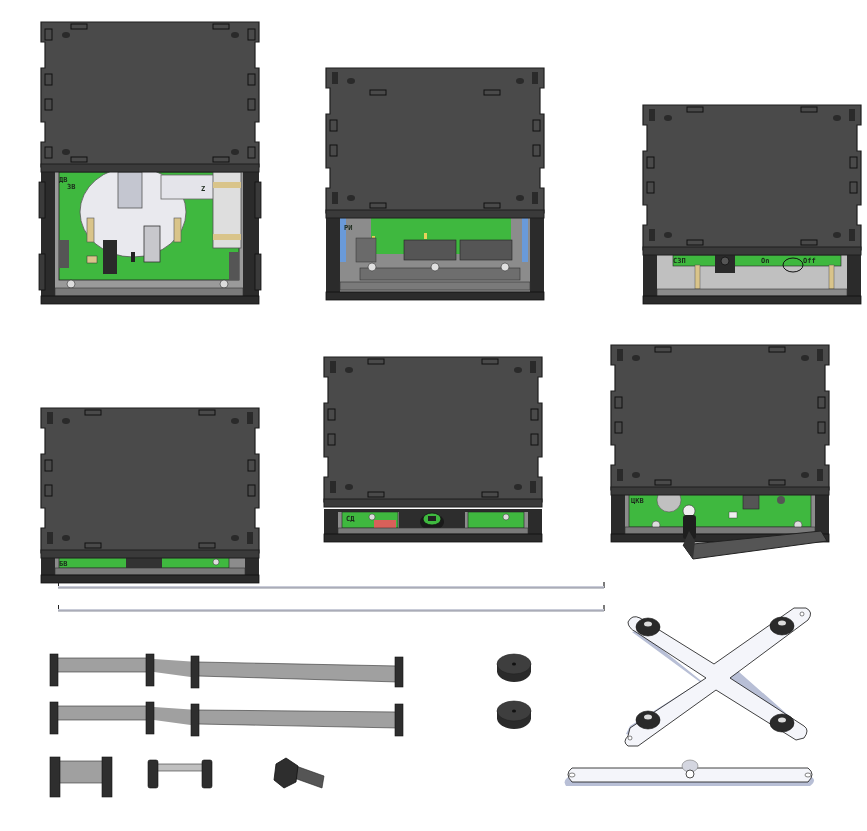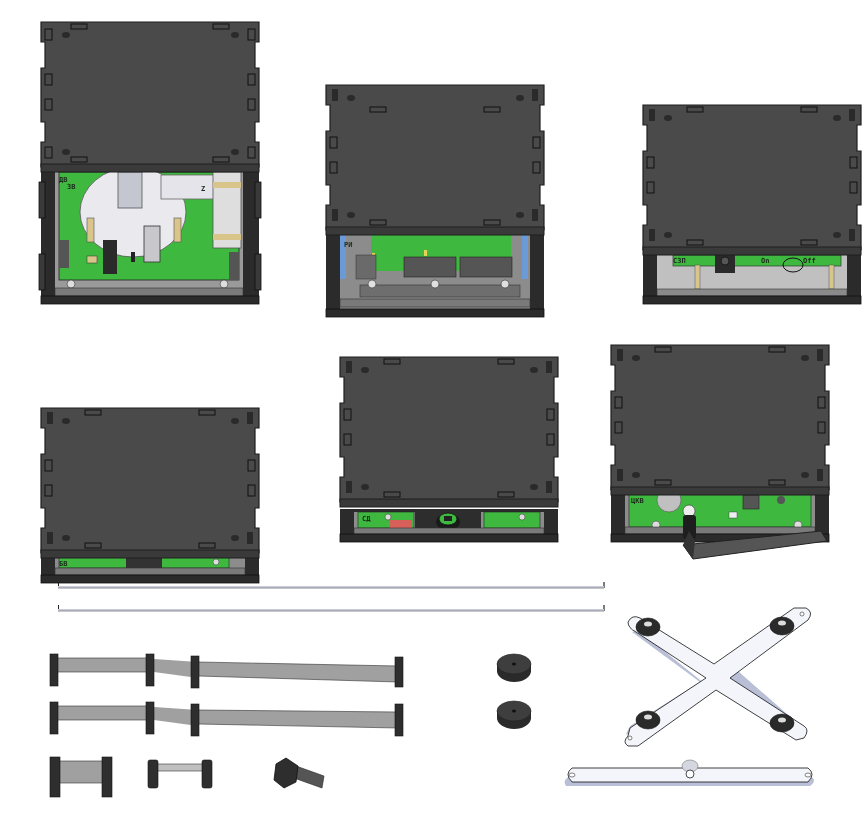--- a/index.html
+++ b/index.html
@@ -66,21 +66,21 @@
       <rect x="4" y="125" width="7" height="11" fill="none" stroke="#111" stroke-width="1"></rect>
       <rect x="207" y="125" width="7" height="11" fill="none" stroke="#111" stroke-width="1"></rect>
       <ellipse cx="25" cy="13" rx="4" ry="3" fill="#2a2a2a"></ellipse>
       <ellipse cx="194" cy="13" rx="4" ry="3" fill="#2a2a2a"></ellipse>
       <ellipse cx="25" cy="130" rx="4" ry="3" fill="#2a2a2a"></ellipse>
       <ellipse cx="194" cy="130" rx="4" ry="3" fill="#2a2a2a"></ellipse>
     </g>
   </svg>
 </div>
 
-<div class="abs" style="left:326px; top:85px; width:218px; height:232px;text-align:center;">
+<div class="abs" style="left:326px; top:68px; width:218px; height:232px;text-align:center;">
   <svg width="218" height="232" viewBox="0 0 218 232">
     <rect x="0" y="144" width="218" height="88" fill="#2b2b2b"></rect>
     <rect x="14" y="150" width="190" height="74" fill="#8c8c8c"></rect>
     <rect x="45" y="150" width="140" height="36" fill="#3fb83f"></rect>
     <rect x="14" y="150" width="6" height="44" fill="#6a9ad8"></rect>
     <rect x="196" y="150" width="6" height="44" fill="#6a9ad8"></rect>
     <rect x="78" y="172" width="52" height="20" fill="#555" stroke="#222" stroke-width="0.6"></rect>
     <rect x="134" y="172" width="52" height="20" fill="#555" stroke="#222" stroke-width="0.6"></rect>
     <rect x="46" y="168" width="3" height="6" fill="#e6d25a"></rect>
     <rect x="98" y="165" width="3" height="6" fill="#e6d25a"></rect>
@@ -179,21 +179,21 @@
       <rect x="6" y="124" width="6" height="12" fill="#2a2a2a"></rect>
       <rect x="206" y="124" width="6" height="12" fill="#2a2a2a"></rect>
       <ellipse cx="25" cy="13" rx="4" ry="3" fill="#2a2a2a"></ellipse>
       <ellipse cx="194" cy="13" rx="4" ry="3" fill="#2a2a2a"></ellipse>
       <ellipse cx="25" cy="130" rx="4" ry="3" fill="#2a2a2a"></ellipse>
       <ellipse cx="194" cy="130" rx="4" ry="3" fill="#2a2a2a"></ellipse>
     </g>
   </svg>
 </div>
 
-<div class="abs" style="left:340px; top:357px; width:218px; height:180px;">
+<div class="abs" style="left:324px; top:357px; width:218px; height:180px;">
   <svg width="218" height="185" viewBox="0 0 218 185">
     <rect x="0" y="152" width="218" height="33" fill="#2b2b2b"></rect>
     <rect x="14" y="155" width="190" height="22" fill="#8c8c8c"></rect>
     <rect x="18" y="155" width="56" height="16" fill="#3fb83f" stroke="#222" stroke-width="0.6"></rect>
     <rect x="50" y="163" width="22" height="10" fill="#d8605a"></rect>
     <rect x="144" y="155" width="56" height="16" fill="#3fb83f" stroke="#222" stroke-width="0.6"></rect>
     <rect x="75" y="152" width="66" height="26" fill="#2d2d2d"></rect>
     <ellipse cx="108" cy="165" rx="12" ry="8" fill="#1a1a1a"></ellipse>
     <ellipse cx="108" cy="162" rx="9" ry="6" fill="#3fb83f" stroke="#111" stroke-width="0.8"></ellipse>
     <rect x="104" y="159" width="8" height="5" fill="#222"></rect>

